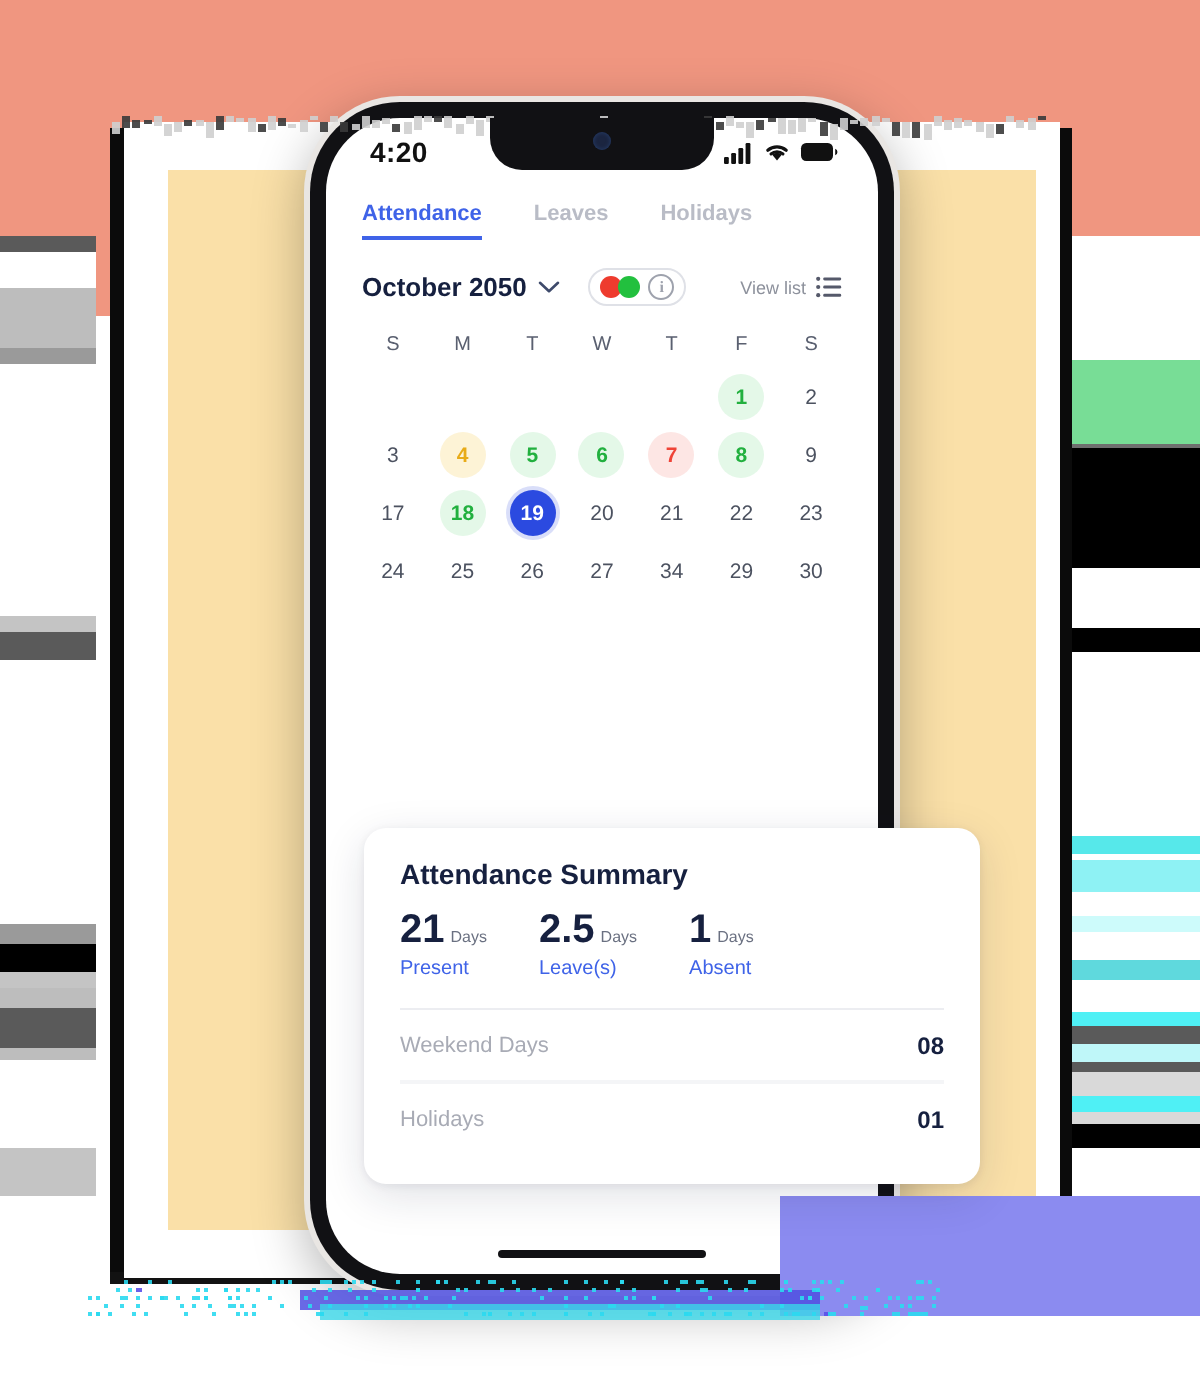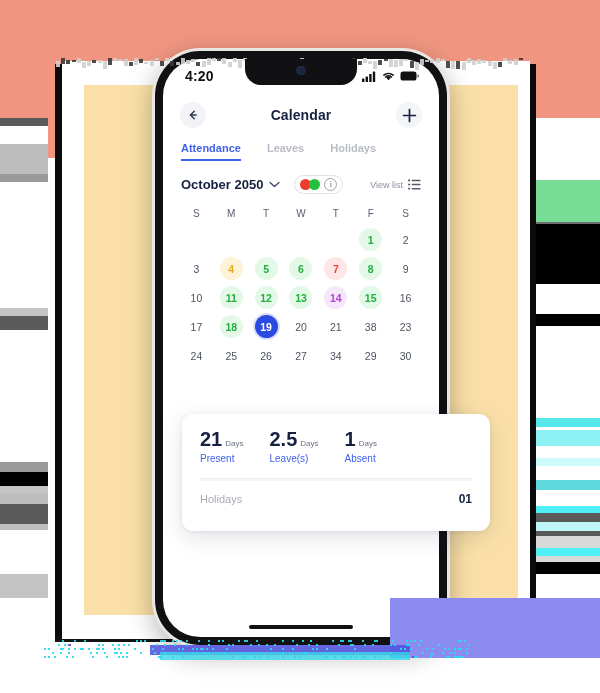--- a/index.html
+++ b/index.html
@@ -502,34 +502,20 @@
             <path d="M1.9 4.1 a7.2 7.2 0 0 1 9.2 0" stroke="#111" stroke-width="1.6" fill="none" stroke-linecap="round"></path>
             <path d="M3.5 6.0 a4.7 4.7 0 0 1 6.0 0" stroke="#111" stroke-width="1.5" fill="none" stroke-linecap="round"></path>
           </svg>
           <svg width="19" height="10" viewBox="0 0 19 10">
             <rect x="0.5" y="0.5" width="16" height="9" rx="2.6" fill="#111"></rect>
             <path d="M17.6 3.4 v3.2 a1.7 1.7 0 0 0 0 -3.2 Z" fill="#111"></path>
           </svg>
         </div>
       </div>
 
-      <div class="app-header">
-        <div class="round-btn">
-          <svg width="12" height="12" viewBox="0 0 12 12">
-            <path d="M7.3 2.2 L3.4 6 L7.3 9.8" stroke="#2c3550" stroke-width="1.4" fill="none" stroke-linecap="round" stroke-linejoin="round"></path>
-            <path d="M3.6 6 H9.2" stroke="#2c3550" stroke-width="1.4" stroke-linecap="round"></path>
-          </svg>
-        </div>
-        <div class="page-title">Calendar</div>
-        <div class="plus-btn">
-          <svg width="17" height="17" viewBox="0 0 17 17">
-            <path d="M8.5 2.6 V14.4 M2.6 8.5 H14.4" stroke="#16203f" stroke-width="1.7" stroke-linecap="round"></path>
-          </svg>
-        </div>
-      </div>
 
       <div class="tabs">
         <div class="tab active">Attendance</div>
         <div class="tab">Leaves</div>
         <div class="tab">Holidays</div>
       </div>
 
       <div class="month-row">
         <div class="month-label">October 2050</div>
         <svg class="chev" width="11" height="7" viewBox="0 0 11 7">
@@ -607,59 +593,36 @@
               </div>
               <div class="cell">
                 <div class="day present">8</div>
               </div>
               <div class="cell">
                 <div class="day">9</div>
               </div>
             </div>
             <div class="cal-row">
               <div class="cell">
-                <div class="day">10</div>
-              </div>
-              <div class="cell">
-                <div class="day present">11</div>
-              </div>
-              <div class="cell">
-                <div class="day present">12</div>
-              </div>
-              <div class="cell">
-                <div class="day present">13</div>
-              </div>
-              <div class="cell">
-                <div class="day holiday">14</div>
-              </div>
-              <div class="cell">
-                <div class="day present">15</div>
-              </div>
-              <div class="cell">
-                <div class="day">16</div>
-              </div>
-            </div>
-            <div class="cal-row">
-              <div class="cell">
                 <div class="day">17</div>
               </div>
               <div class="cell">
                 <div class="day present">18</div>
               </div>
               <div class="cell">
                 <div class="day selected">19</div>
               </div>
               <div class="cell">
                 <div class="day">20</div>
               </div>
               <div class="cell">
                 <div class="day">21</div>
               </div>
               <div class="cell">
-                <div class="day">38</div>
+                <div class="day">22</div>
               </div>
               <div class="cell">
                 <div class="day">23</div>
               </div>
             </div>
             <div class="cal-row">
               <div class="cell">
                 <div class="day">24</div>
               </div>
               <div class="cell">
@@ -682,20 +645,21 @@
               </div>
             </div>
           </div>
       </div>
 
       <div class="home-indicator"></div>
     </div>
   </div>
 
   <div class="summary-card">
+    <div class="summary-title">Attendance Summary</div>
 
     <div class="stats">
       <div>
         <div class="stat-num-row">
           <span class="stat-num">21</span>
           <span class="stat-unit">Days</span>
         </div>
         <div class="stat-label">Present</div>
       </div>
       <div>
@@ -709,20 +673,24 @@
         <div class="stat-num-row">
           <span class="stat-num">1</span>
           <span class="stat-unit">Days</span>
         </div>
         <div class="stat-label">Absent</div>
       </div>
     </div>
 
     <div class="divider"></div>
     <div id="sum-rows">
+        <div class="sum-row">
+          <span class="sum-key">Weekend Days</span>
+          <span class="sum-val">08</span>
+        </div>
         <div class="divider" style="background: rgb(244, 245, 247);"></div>
         <div class="divider" style="background: rgb(244, 245, 247);"></div>
         <div class="sum-row">
           <span class="sum-key">Holidays</span>
           <span class="sum-val">01</span>
         </div>
       </div>
   </div>
 
 <div class="noise" style="position: absolute; left: 390px; top: 598px; width: 210px; height: 60px; background: rgb(139, 139, 240); opacity: 1;"></div>

